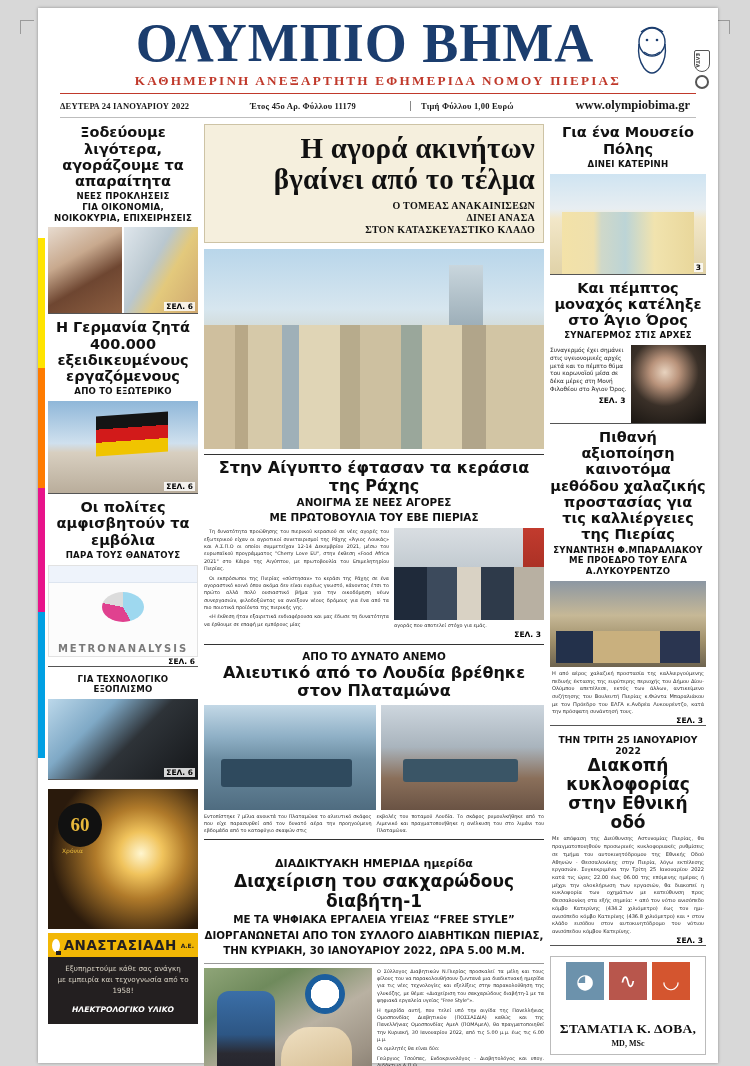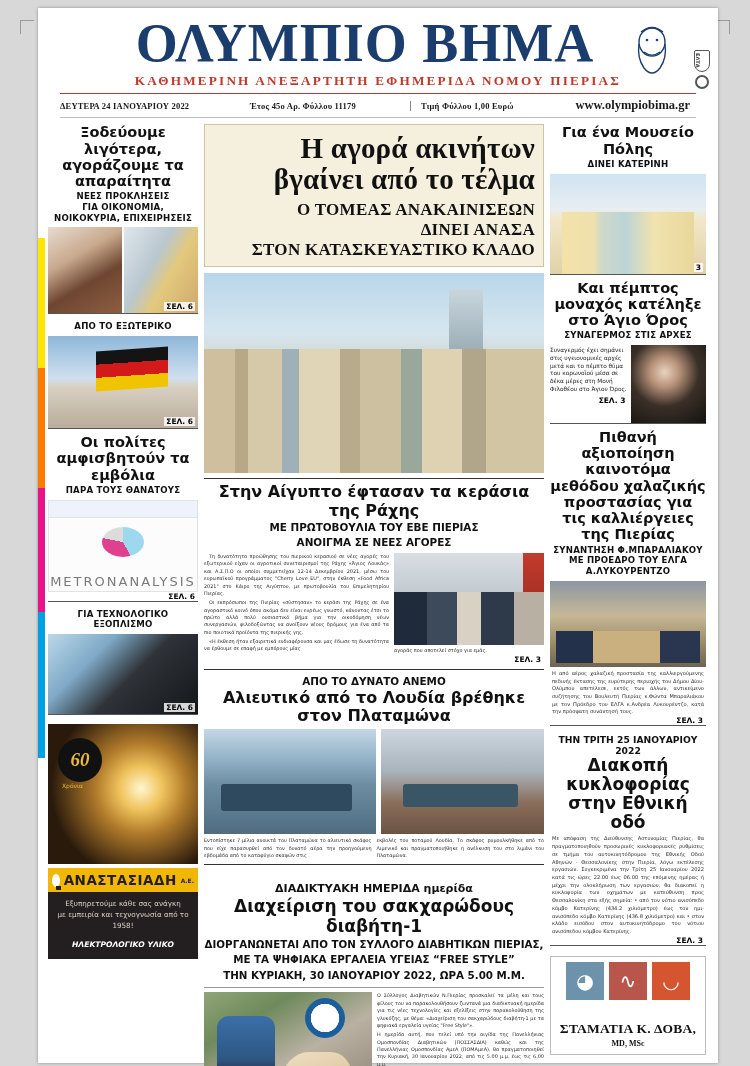--- a/index.html
+++ b/index.html
@@ -122,26 +122,26 @@
       background:linear-gradient(180deg,#141414 0%,#141414 33%,#d21a1a 33%,#d21a1a 66%,#f0c400 66%,#f0c400 100%);
       transform: skewY(-4deg); }
   .ph-chart { height:92px; background:#fcfcfc; border:1px solid #e2e2e2; position:relative; }
   .ph-chart .cbar{ position:absolute; left:0; top:0; right:0; height:17px; background:#eef3fb; border-bottom:1px solid #dde5f0;}
   .ph-chart .pie { position:absolute; left:50%; top:26px; transform:translateX(-50%);
       width:42px; height:30px; border-radius:50%;
       background: conic-gradient(#9ed8ef 0 42%, #e0418f 42% 78%, #dcdcdc 78% 100%); }
   .ph-chart .line { position:absolute; left:8px; right:8px; bottom:16px; height:22px;
       background:linear-gradient(transparent 48%, #e0418f 48%, #e0418f 52%, transparent 52%); opacity:.75;}
   .ph-chart .metron{ position:absolute; left:0; right:0; bottom:2px; text-align:center;
-      font-size:13px; letter-spacing:2px; color:#7a7a7a; font-weight:normal;}
+      font-size:10px; letter-spacing:2px; color:#7a7a7a; font-weight:bold;}
   .ph-laptop { height:80px; background:linear-gradient(135deg,#bcd8ea 0%,#7fa9c6 30%,#2e3338 55%,#141619 100%); }
   .ph-bulb { height:140px; background:radial-gradient(circle at 62% 46%, #fff6cf 0%, #f0c35c 18%, #b07a2a 38%, #2a1a0c 75%); position:relative;}
   .ph-bulb .sixty{ position:absolute; left:10px; top:14px; width:44px; height:44px; border-radius:50%;
       background:#111; color:#e8b93c; font-weight:bold; font-size:19px; display:flex;
-      align-items:center; justify-content:center; font-family:"Liberation Serif",serif;font-style:italic;}
+      align-items:center; justify-content:center; font-family:"Liberation Serif",serif;}
   .ph-bulb .khr{ position:absolute; left:14px; top:58px; font-size:6px; color:#e8b93c;}
 
   .ph-building { height:100px; background:
       linear-gradient(180deg,#cfe4f2 0%,#e8eef2 35%,#f2e7c8 45%,#e0d2a8 100%); position:relative;}
   .ph-building:after{ content:""; position:absolute; left:8%; bottom:0; width:84%; height:62%;
       background:linear-gradient(90deg,#f3e2a8 0%,#efe0ad 24%,#cfd8c9 30%,#bcd4d6 48%,#f1e3ae 70%,#e9d79b 100%);}
   .ph-monk { height:78px; display:flex; }
   .ph-monk .txt { flex:1.05; font-size:5.8px; line-height:1.35; color:#222; padding:2px 3px 0 0; }
   .ph-monk .img { flex:1; background:radial-gradient(circle at 45% 35%, #e8d3bf 0%, #b9937b 22%, #3a3028 52%, #15120f 100%); }
   .ph-meet { height:86px; background:linear-gradient(180deg,#8c97a3 0%,#c6b896 40%,#9f8f6a 70%,#6e6450 100%); position:relative;}
@@ -152,21 +152,21 @@
   .main-head {
     background:#f5efdd; border:1px solid #cdc3a5;
     padding:8px 8px 6px 8px; text-align:right;
   }
   .main-title {
     font-family:"Liberation Serif", serif; font-weight:bold;
     font-size:29px; line-height:1.05; color:#111; letter-spacing:.2px;
   }
   .main-sub {
     font-family:"Liberation Serif", serif; font-weight:bold;
-    font-size:17px; line-height:1.18; color:#111; margin-top:6px; letter-spacing:.3px;
+    font-size:10px; line-height:1.18; color:#111; margin-top:6px; letter-spacing:.3px;
   }
   .ph-city { height:200px; margin-top:6px; position:relative;
     background:linear-gradient(180deg,#b9d6ea 0%,#d7e6ef 30%,#cfd4cc 46%,#b0b4a6 70%,#8e9383 100%);}
   .ph-city:after{ content:""; position:absolute; left:0; right:0; bottom:0; height:62%;
     background:
       linear-gradient(90deg,#cfbf9e 0 9%, #b8a887 9% 13%, #d6c9a9 13% 23%, #9fb0b8 23% 28%,
       #e0d5b6 28% 40%, #b7ab8c 40% 46%, #cdc0a0 46% 58%, #9aa79b 58% 64%,
       #ded2b2 64% 76%, #b1a58a 76% 83%, #d2c5a4 83% 100%);}
   .ph-city .sky-tower{ position:absolute; right:18%; top:8%; width:10%; height:40%;
     background:linear-gradient(180deg,#c9d6dd,#8fa2ad);}
@@ -285,20 +285,21 @@
 ΓΙΑ ΟΙΚΟΝΟΜΙΑ,
 ΝΟΙΚΟΚΥΡΙΑ, ΕΠΙΧΕΙΡΗΣΕΙΣ</div>
         <div class="photo ph-wallet">
           <div class="a"></div>
             <div class="b"></div>
           <div class="sel">ΣΕΛ. 6</div>
         </div>
       </div>
 
       <div class="blk">
+        <div class="hl hl-l">Η Γερμανία ζητά 400.000 εξειδικευμένους εργαζόμενους</div>
         <div class="kicker">ΑΠΟ ΤΟ ΕΞΩΤΕΡΙΚΟ</div>
         <div class="photo ph-flag">
           <div class="sel">ΣΕΛ. 6</div>
         </div>
       </div>
 
       <div class="blk">
         <div class="hl hl-l">Οι πολίτες αμφισβητούν τα εμβόλια</div>
         <div class="kicker">ΠΑΡΑ ΤΟΥΣ ΘΑΝΑΤΟΥΣ</div>
         <div class="photo ph-chart">
@@ -349,22 +350,22 @@
 ΣΤΟΝ ΚΑΤΑΣΚΕΥΑΣΤΙΚΟ ΚΛΑΔΟ</div>
         </div>
         <div class="photo ph-city">
           <div class="sky-tower"></div>
           <div class="sel">ΣΕΛ. 3</div>
         </div>
       </div>
 
       <div class="sec-head">
         <div class="sec-title">Στην Αίγυπτο  έφτασαν τα κεράσια της Ράχης</div>
+        <div class="sec-sub">ΑΝΟΙΓΜΑ  ΣΕ ΝΕΕΣ ΑΓΟΡΕΣ</div>
         <div class="sec-sub">ΜΕ ΠΡΩΤΟΒΟΥΛΙΑ ΤΟΥ   ΕΒΕ  ΠΙΕΡΙΑΣ</div>
-        <div class="sec-sub">ΑΝΟΙΓΜΑ  ΣΕ ΝΕΕΣ ΑΓΟΡΕΣ</div>
       </div>
       <div class="body2">
         <div class="bodytext" style="flex:1;">
           <p>Τη δυνατότητα προώθησης του πιερικού κερασιού σε νέες αγορές του εξωτερικού είχαν οι αγροτικοί συνεταιρισμοί της Ράχης «Άγιος Λουκάς» και Α.Σ.Π.Ο οι οποίοι συμμετείχαν 12-14 Δεκεμβρίου 2021, μέσω του ευρωπαϊκού προγράμματος "Cherry Love EU", στην έκθεση «Food Africa 2021" στο Κάιρο της Αιγύπτου, με πρωτοβουλία του Επιμελητηρίου Πιερίας.</p>
           <p>Οι εκπρόσωποι της Πιερίας «σύστησαν» το κεράσι της Ράχης σε ένα αγοραστικό κοινό όπου ακόμα δεν είναι ευρέως γνωστό, κάνοντας έτσι το πρώτο αλλά πολύ ουσιαστικό βήμα για την οικοδόμηση νέων συνεργασιών, φιλοδοξώντας να ανοίξουν νέους δρόμους για ένα από τα πιο ποιοτικά προϊόντα της πιερικής γης.</p>
           <p>«Η έκθεση ήταν εξαιρετικά ενδιαφέρουσα και μας έδωσε τη δυνατότητα να έρθουμε σε επαφή με εμπόρους μίας</p>
         </div>
         <div>
           <div class="ph-cherry">
               <div class="rt"></div>
@@ -383,22 +384,22 @@
         <div class="b2"></div>
       </div>
       <div class="cap2">
         <div>Εντοπίστηκε 7 μίλια ανοικτά του Πλαταμώνα το αλιευτικό σκάφος που είχε παρασυρθεί από τον δυνατό αέρα την προηγούμενη εβδομάδα από το καταφύγιο σκαφών στις</div>
         <div>εκβολές του ποταμού Λουδία. Το σκάφος ρυμουλκήθηκε από το Λιμενικό και πραγματοποιήθηκε η ανέλκυση του στο λιμάνι του Πλαταμώνα.</div>
       </div>
 
       <div class="event-box">
         <div class="ev-k">ΔΙΑΔΙΚΤΥΑΚΗ ΗΜΕΡΙΔΑ ημερίδα</div>
         <div class="ev-t">Διαχείριση του σακχαρώδους διαβήτη-1</div>
+        <div class="ev-s">ΜΕ ΤΑ ΨΗΦΙΑΚΑ ΕΡΓΑΛΕΙΑ ΥΓΕΙΑΣ “FREE STYLE”</div>
         <div class="ev-s">ΔΙΟΡΓΑΝΩΝΕΤΑΙ ΑΠΟ ΤΟΝ ΣΥΛΛΟΓΟ ΔΙΑΒΗΤΙΚΩΝ ΠΙΕΡΙΑΣ,</div>
-        <div class="ev-s">ΜΕ ΤΑ ΨΗΦΙΑΚΑ ΕΡΓΑΛΕΙΑ ΥΓΕΙΑΣ “FREE STYLE”</div>
         <div class="ev-s">ΤΗΝ ΚΥΡΙΑΚΗ, 30 ΙΑΝΟΥΑΡΙΟΥ 2022, ΩΡΑ 5.00 Μ.Μ.</div>
       </div>
       <div class="bottom-split">
         <div class="ph-dog">
           <div class="man"></div>
             <div class="dog"></div>
           <div class="logo"></div>
         </div>
         <div class="ev-body">
           <p>Ο Σύλλογος Διαβητικών Ν.Πιερίας προσκαλεί τα μέλη και τους φίλους του να παρακολουθήσουν ζωντανά μια διαδικτυακή ημερίδα για τις νέες τεχνολογίες και εξελίξεις στην παρακολούθηση της γλυκόζης, με θέμα: «Διαχείριση του σακχαρώδους διαβήτη-1 με τα ψηφιακά εργαλεία υγείας "Free Style"».</p>

